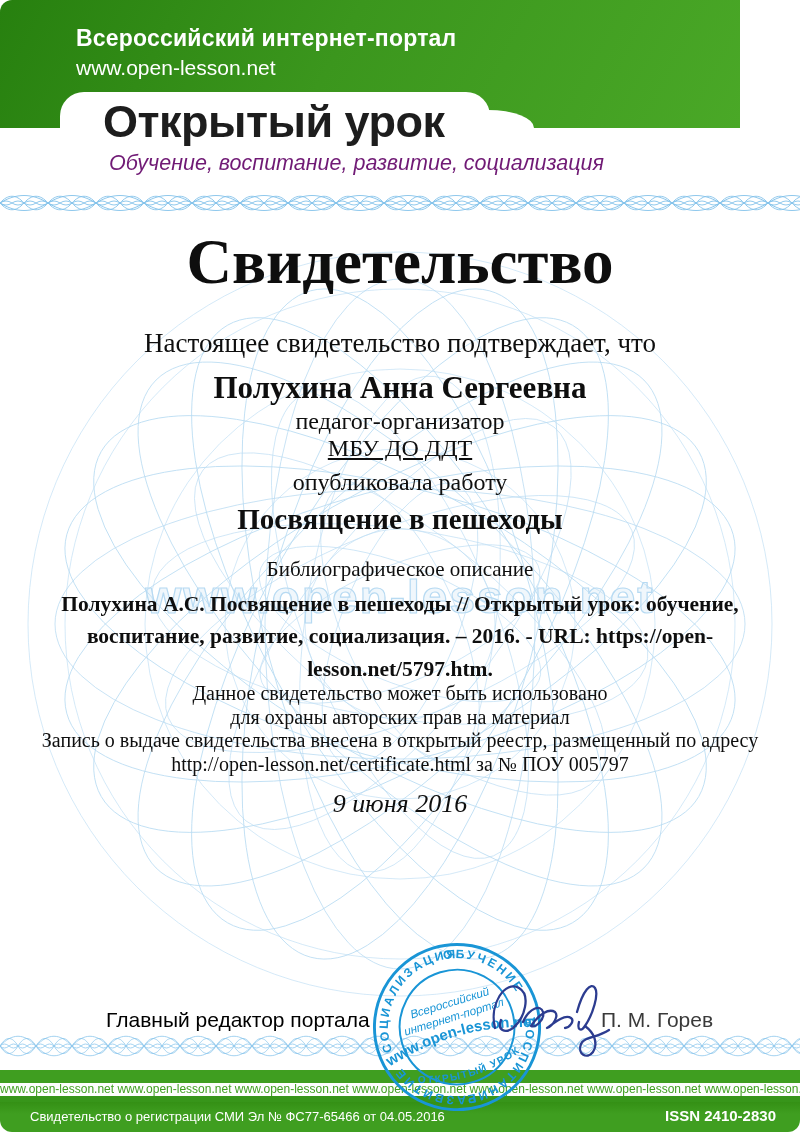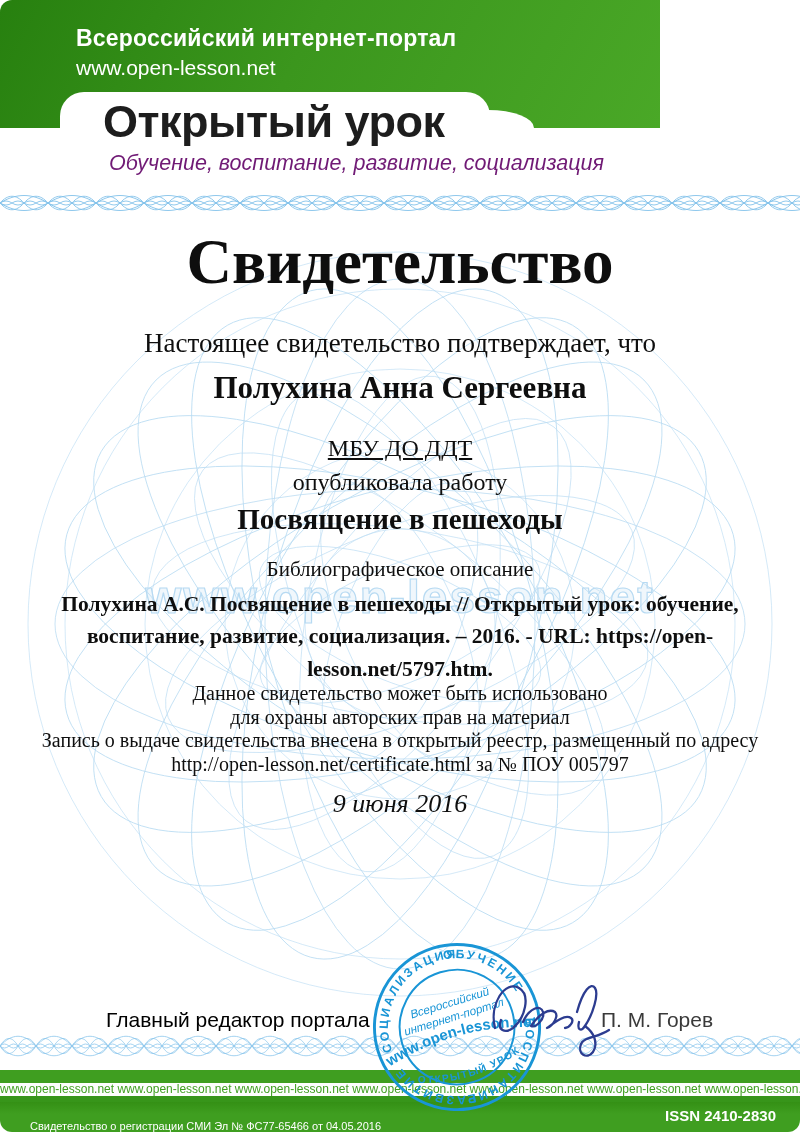--- a/index.html
+++ b/index.html
@@ -4,21 +4,21 @@
 <style>
   * { margin:0; padding:0; box-sizing:border-box; }
   html,body { background:#ffffff; }
   body { font-family:"Liberation Sans", sans-serif; }
   .page {
     position:relative; width:800px; height:1132px; margin:0 auto;
     background:#ffffff; border-radius:12px; overflow:hidden;
   }
   
   .header {
-    position:absolute; left:0; top:0; width:660px; height:128px;
+    position:absolute; left:0; top:0; width:740px; height:128px;
     background:linear-gradient(118deg,#27800f 0%,#3b961d 45%,#4aa827 100%);
   }
   .portal-title { position:absolute; left:76px; top:25px; color:#fff; font-size:23px; font-weight:bold; letter-spacing:.2px; }
   .portal-url   { position:absolute; left:76px; top:56px; color:#fff; font-size:21px; }
   .logo-tab  { position:absolute; left:60px; top:92px; width:430px; height:40px; background:#fff; border-radius:24px 24px 0 0; }
   .logo-tab-curve { position:absolute; left:488px; top:110px; width:46px; height:18px; background:#fff; border-top-right-radius:46px 18px; }
   .logo-title { position:absolute; left:103px; top:96px; color:#1d1d1d; font-size:45px; font-weight:700; letter-spacing:-.5px; z-index:3; }
   .logo-subtitle { position:absolute; left:109px; top:151px; color:#701a75; font-size:21.5px; font-style:italic; font-weight:500; z-index:3; }
   
   .band-top { position:absolute; left:0; top:192px; z-index:1; }
@@ -51,21 +51,21 @@
   .stamp-svg     { position:absolute; left:352px; top:928px; z-index:6; }
   .signature-svg { position:absolute; left:487px; top:970px; z-index:7; }
   
   .bar-green-1 { position:absolute; left:0; top:1070px; width:800px; height:13px; background:#3f9e20; z-index:2; }
   .url-strip   { position:absolute; left:0; top:1083px; width:800px; height:13px; background:#fdfefd; z-index:2;
                  overflow:hidden; text-align:center; white-space:nowrap;
                  font-size:12px; line-height:13px; color:#3f9e20; font-weight:500; }
   .bar-green-2 { position:absolute; left:0; top:1096px; width:800px; height:6px; background:#37951a; z-index:2; }
   .footer      { position:absolute; left:0; top:1102px; width:800px; height:30px;
                  background:linear-gradient(#349015,#3f9e20 40%); z-index:2; color:#fff; }
-  .footer-reg  { position:absolute; left:30px; top:7px; font-size:11px;margin-top:11px; }
+  .footer-reg  { position:absolute; left:30px; top:7px; font-size:13px; }
   .footer-issn { position:absolute; right:24px; top:5px; font-size:15px; font-weight:bold; }
   svg text { font-family:"Liberation Sans", sans-serif; }
 </style>
 </head>
 <body>
 
 <div class="page">
 
   <div class="header">
     <div class="portal-title">Всероссийский интернет-портал</div>
@@ -124,20 +124,21 @@
       <circle cx="400" cy="391" r="335"></circle>
       <circle cx="400" cy="391" r="372"></circle>
     </g>
   </svg>
 
   <div class="watermark">www.open-lesson.net</div>
 
   <div class="ctext cert-title">Свидетельство</div>
   <div class="ctext confirm-line">Настоящее свидетельство подтверждает, что</div>
   <div class="ctext recipient">Полухина Анна Сергеевна</div>
+  <div class="ctext role">педагог-организатор</div>
   <div class="ctext org">МБУ ДО ДДТ</div>
   <div class="ctext action-line">опубликовала работу</div>
   <div class="ctext work-title">Посвящение в пешеходы</div>
   <div class="ctext biblio-label">Библиографическое описание</div>
   <div class="ctext citation">
     <span class="citation-inner">Полухина А.С. Посвящение в пешеходы // Открытый урок: обучение, воспитание, развитие, социализация. – 2016. - URL: https://open-lesson.net/5797.htm.</span>
   </div>
   <div class="ctext usage">
     <div>Данное свидетельство может быть использовано</div>
     <div>для охраны авторских прав на материал</div>

